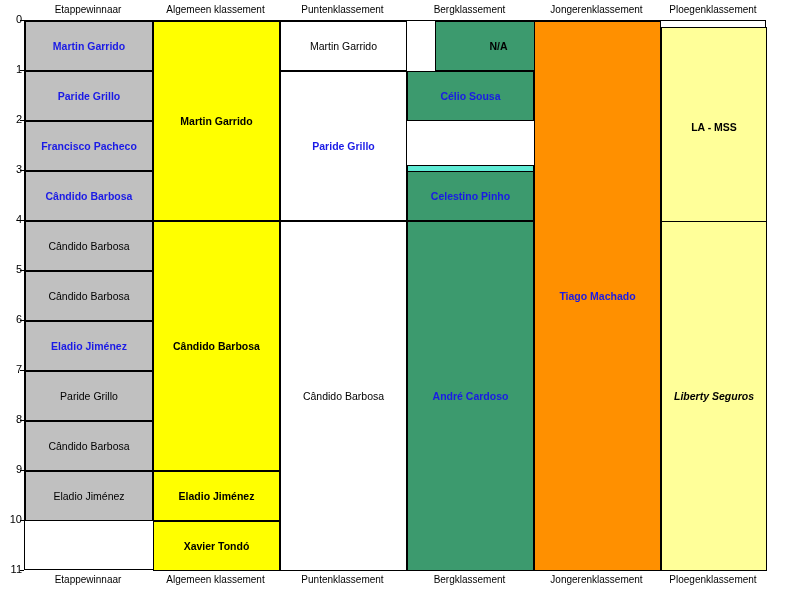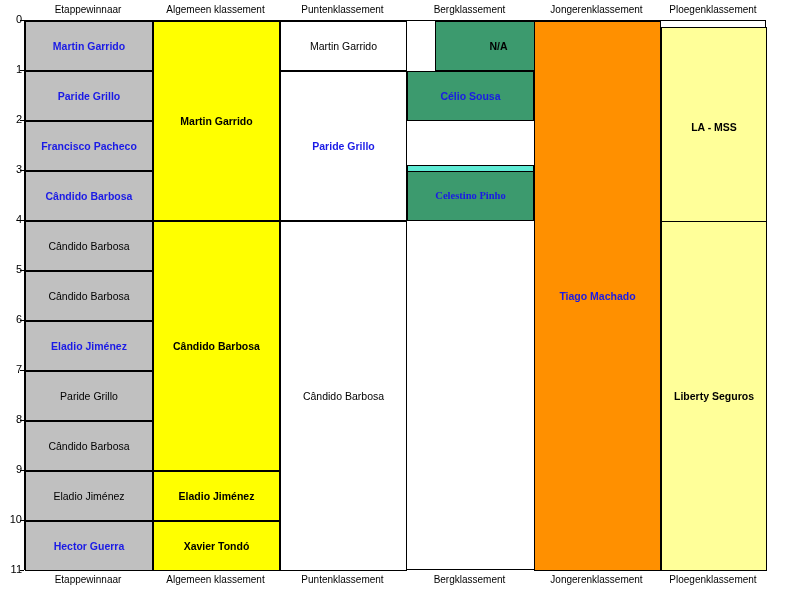--- a/index.html
+++ b/index.html
@@ -142,23 +142,20 @@
       </div>
       <div class="cell" style="left: 0px; width: 128px; top: 350px; height: 50px; background: rgb(192, 192, 192);">
         <span class="txt plain">Paride Grillo</span>
       </div>
       <div class="cell" style="left: 0px; width: 128px; top: 400px; height: 50px; background: rgb(192, 192, 192);">
         <span class="txt plain">Cândido Barbosa</span>
       </div>
       <div class="cell" style="left: 0px; width: 128px; top: 450px; height: 50px; background: rgb(192, 192, 192);">
         <span class="txt plain">Eladio Jiménez</span>
       </div>
-      <div class="cell" style="left: 0px; width: 128px; top: 500px; height: 50px; background: rgb(192, 192, 192);">
-        <span class="txt bold link">Hector Guerra</span>
-      </div>
       <div class="cell" style="left: 128px; width: 127px; top: 0px; height: 200px; background: rgb(255, 255, 0);">
         <span class="txt bold plain">Martin Garrido</span>
       </div>
       <div class="cell" style="left: 128px; width: 127px; top: 200px; height: 250px; background: rgb(255, 255, 0);">
         <span class="txt bold plain">Cândido Barbosa</span>
       </div>
       <div class="cell" style="left: 128px; width: 127px; top: 450px; height: 50px; background: rgb(255, 255, 0);">
         <span class="txt bold plain">Eladio Jiménez</span>
       </div>
       <div class="cell" style="left: 128px; width: 127px; top: 500px; height: 50px; background: rgb(255, 255, 0);">
@@ -175,26 +172,29 @@
       </div>
       <div class="cell" style="left: 382px; width: 127px; top: 0px; height: 50px; background: rgb(60, 154, 110); margin-left: 28px;">
         <span class="txt bold plain">N/A</span>
       </div>
       <div class="cell" style="left: 382px; width: 127px; top: 50px; height: 50px; background: rgb(60, 154, 110);">
         <span class="txt bold link">Célio Sousa</span>
       </div>
       <div class="cell" style="left: 382px; width: 127px; top: 100px; height: 50px; background: #5eead4; margin-top: 44px;">
         <span class="txt bold link">Oleg Chuzhda</span>
       </div>
-      <div class="cell" style="left: 382px; width: 127px; top: 150px; height: 50px; background: rgb(60, 154, 110); font-family: Liberation Serif, serif;">
+      <div class="cell" style="left: 382px; width: 127px; top: 150px; height: 50px; background: rgb(60, 154, 110);">
         <span class="txt bold link">Celestino Pinho</span>
+      </div>
+      <div class="cell" style="left: 382px; width: 127px; top: 200px; height: 350px; background: rgb(60, 154, 110);">
+        <span class="txt bold link">André Cardoso</span>
       </div>
       <div class="cell" style="left: 509px; width: 127px; top: 0px; height: 550px; background: rgb(255, 144, 0);">
         <span class="txt bold link">Tiago Machado</span>
       </div>
       <div class="cell" style="left: 636px; width: 106px; top: 6px; height: 200px; background: rgb(255, 255, 153);">
         <span class="txt bold plain">LA - MSS</span>
       </div>
-      <div class="cell" style="left: 636px; width: 106px; top: 200px; height: 350px; background: rgb(255, 255, 153);">
+      <div class="cell" style="left: 636px; width: 106px; top: 200px; height: 350px; background: rgb(255, 255, 153); font-style: italic;">
         <span class="txt bold plain">Liberty Seguros</span>
       </div>
     </div>
   </div>
 
 </body></html>

